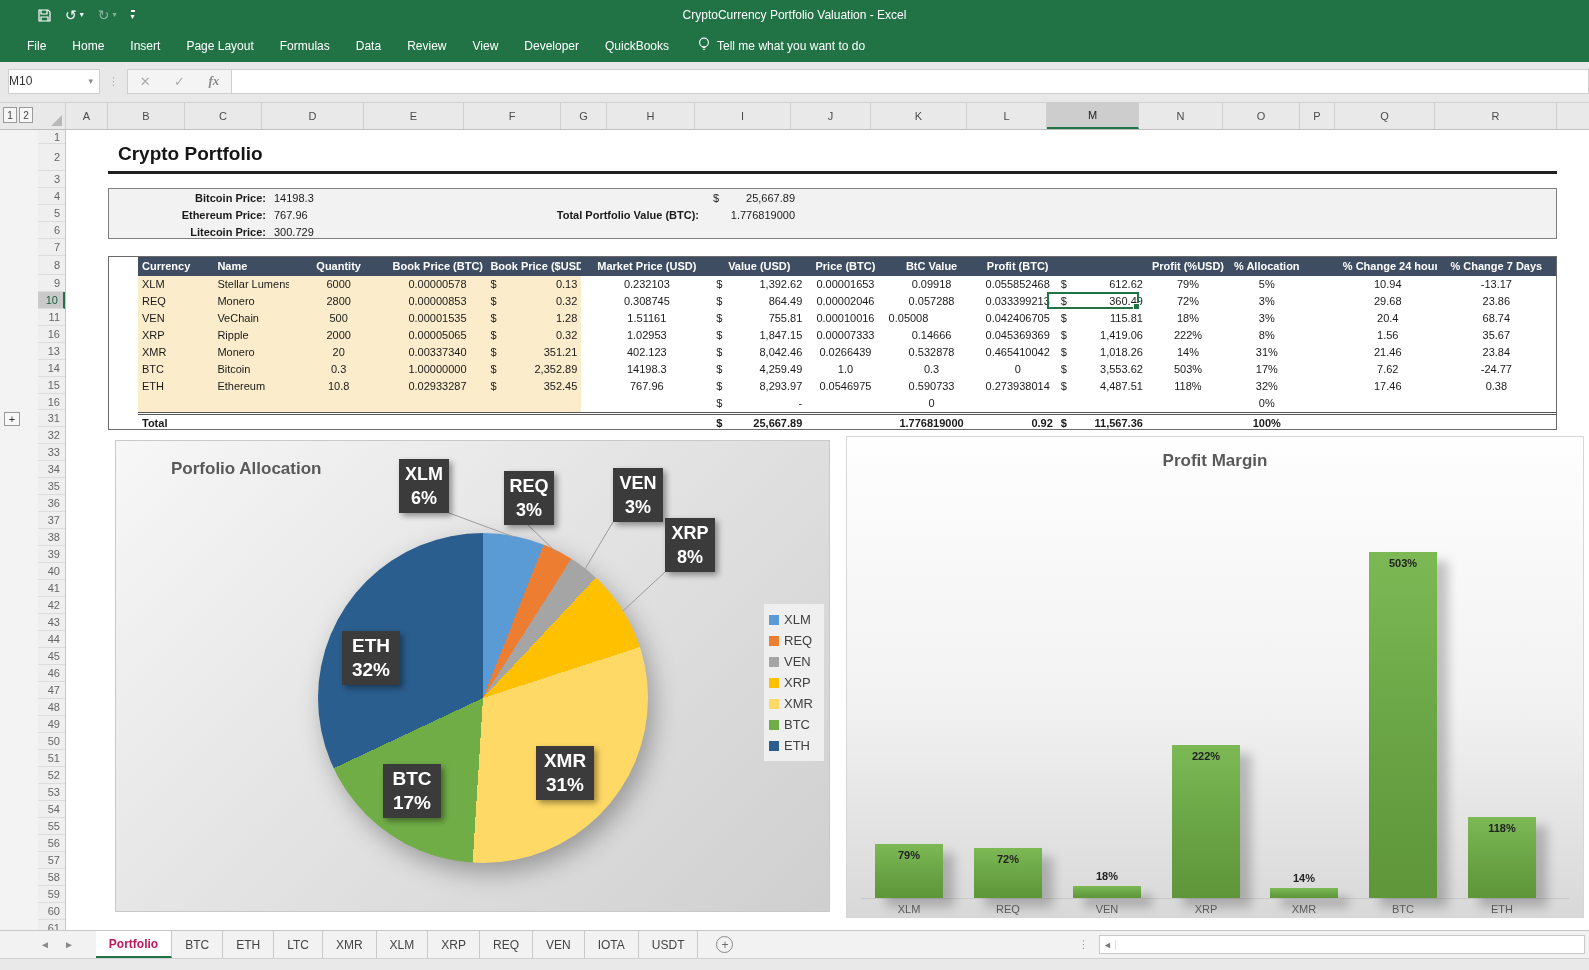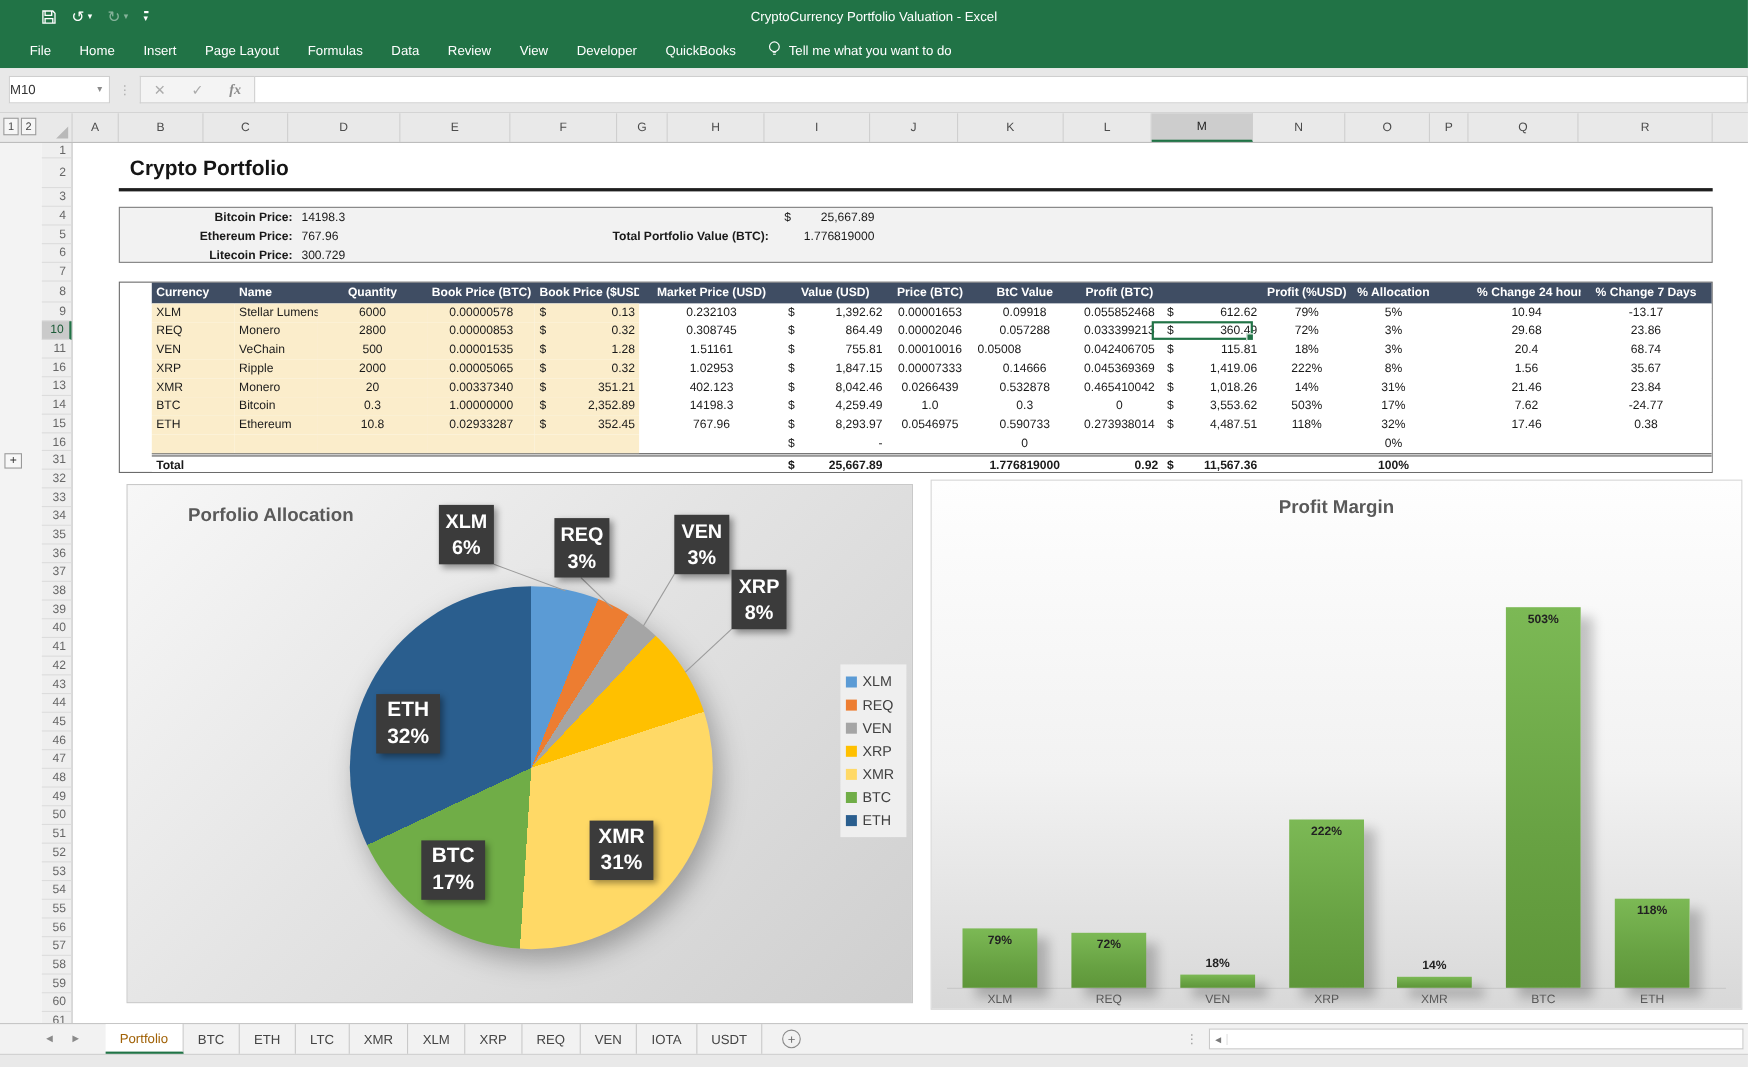--- a/index.html
+++ b/index.html
@@ -107,21 +107,21 @@
     box-shadow:11px 9px 10px rgba(0,0,0,0.22); }
   .bar-label { position:absolute; text-align:center; font-size:11px; font-weight:bold; color:#222; }
   .bar-xlabel { position:absolute; top:466px; text-align:center; font-size:11px; color:#595959; }
 
   
   .tabbar { height:28px; background:#F2F2F2; border-top:1px solid #C6C6C6; display:flex; align-items:stretch; }
   .tnav { display:flex; align-items:center; gap:14px; margin-left:40px; color:#8a8a8a; font-size:10px; }
   .tabs { display:flex; margin-left:22px; }
   .stab { padding:0 13px; font-size:12px; color:#444; display:flex; align-items:center;
     border-right:1px solid #C9C9C9; cursor:default; }
-  .stab.active { background:#fff; color:#a16207; font-weight:normal; border-bottom:2px solid #217346; }
+  .stab.active { background:#fff; color:#be185d; font-weight:bold; border-bottom:2px solid #217346; }
   .addsheet { width:17px; height:17px; border:1px solid #8a8a8a; border-radius:50%; color:#6a6a6a;
     font-size:12px; display:flex; align-items:center; justify-content:center; align-self:center; margin-left:18px; }
   .tspacer { flex:1; }
   .grip { color:#9a9a9a; font-size:11px; align-self:center; margin-right:10px; }
   .hscroll { width:486px; background:#fff; border:1px solid #C9C9C9; margin:4px 4px 4px 0;
     display:flex; align-items:center; }
   .hscroll .arr { width:16px; color:#7a7a7a; font-size:9px; text-align:center; border-right:1px solid #E0E0E0; }
   .statusbar { height:12px; background:#E9E9E9; border-top:1px solid #D0D0D0; }
 </style>
 </head>

